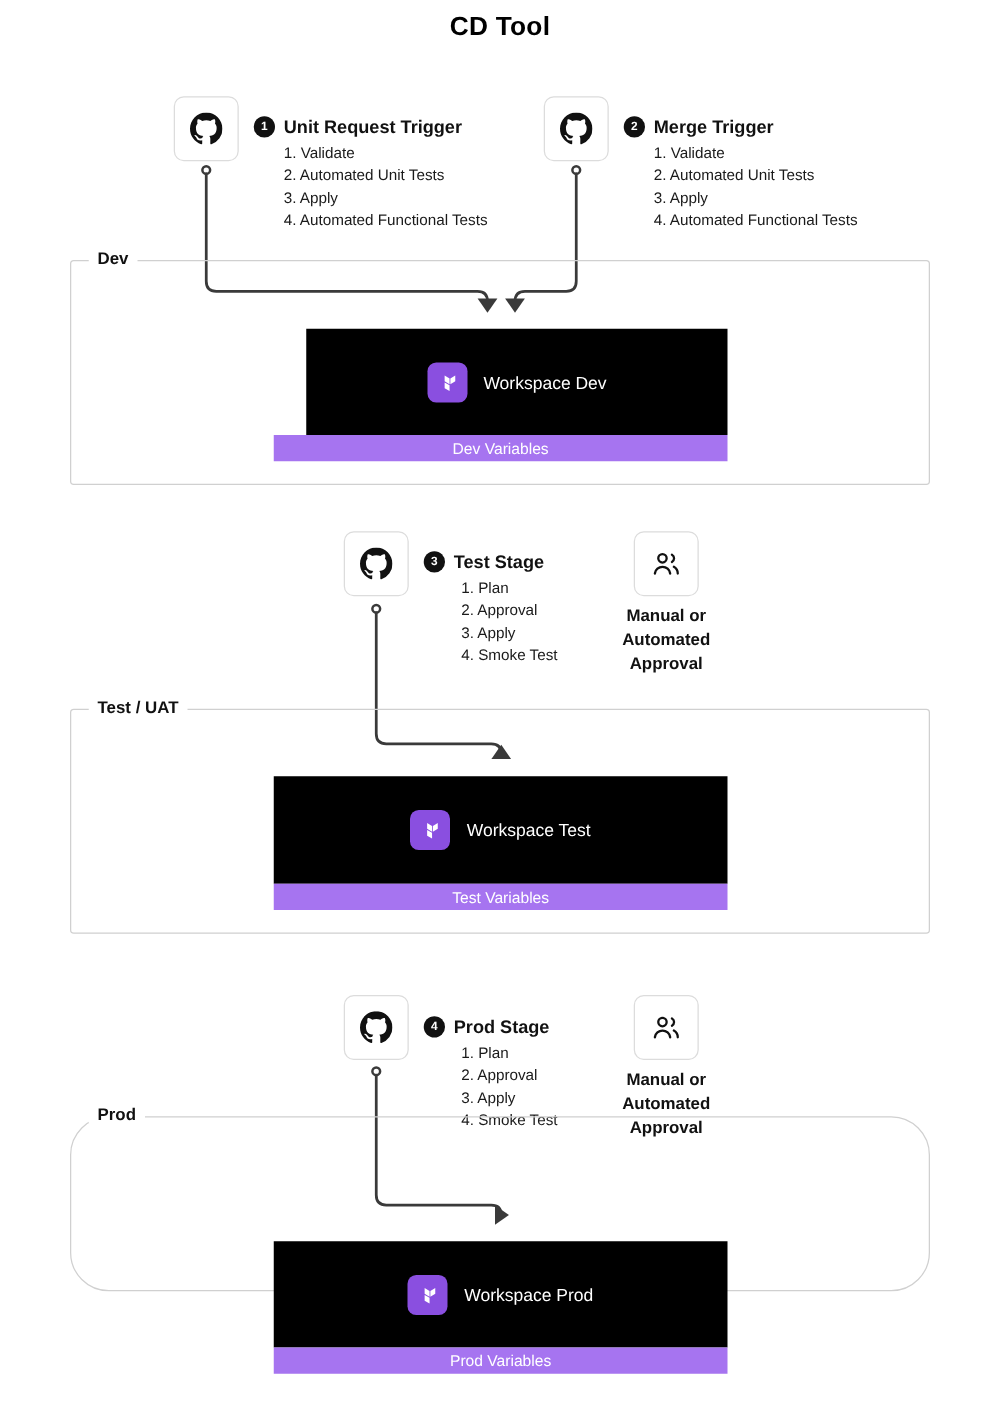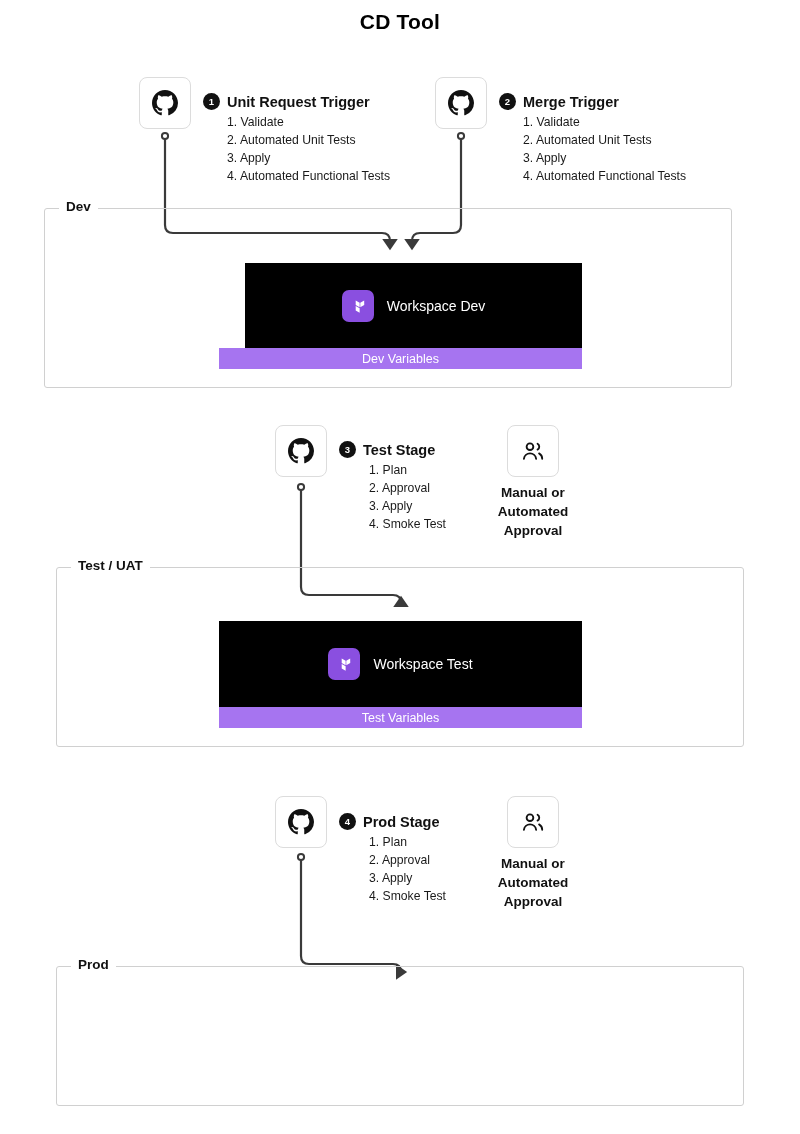--- a/index.html
+++ b/index.html
@@ -176,21 +176,21 @@
       <span>Merge Trigger</span>
     </div>
     <div class="stage-steps" style="margin-left:24px;">
       <div>1. Validate</div>
       <div>2. Automated Unit Tests</div>
       <div>3. Apply</div>
       <div>4. Automated Functional Tests</div>
     </div>
   </div>
 
-  <div class="env-frame" style="left:44px; top:208px; width:688px; height:180px;">
+  <div class="env-frame" style="left:56px; top:208px; width:688px; height:180px;">
     <span class="env-label">Dev</span>
   </div>
   <div class="ws-card" style="left:219px; top:263px; width:363px;">
     <div class="ws-main" style="height:85px;margin-left:26px;">
       <span class="tf-logo">
         <svg viewBox="0 0 20 22">
             <g fill="#ffffff">
               <path d="M7.2 4.2 L12.0 7.0 L12.0 12.6 L7.2 9.8 Z"></path>
               <path d="M12.8 7.0 L17.6 4.2 L17.6 9.8 L12.8 12.6 Z"></path>
               <path d="M7.2 10.9 L12.0 13.7 L12.0 19.3 L7.2 16.5 Z"></path>
@@ -284,17 +284,32 @@
         <path d="M17.6 14.2 a5.7 5.7 0 0 1 2.9 5.0"></path>
       </svg>
     </span>
   </div>
   <div class="appr-caption" style="left:473px; top:854px;">
     <div>Manual or</div>
     <div>Automated</div>
     <div>Approval</div>
   </div>
 
-  <div class="env-frame" style="left:56px; top:966px; width:688px; height:140px;">
+  <div class="env-frame" style="left:56px; top:893px; width:688px; height:140px;border-radius:31px;">
     <span class="env-label">Prod</span>
   </div>
+  <div class="ws-card" style="left:219px; top:993px; width:363px;">
+    <div class="ws-main" style="height:85px;">
+      <span class="tf-logo">
+        <svg viewBox="0 0 20 22">
+            <g fill="#ffffff">
+              <path d="M7.2 4.2 L12.0 7.0 L12.0 12.6 L7.2 9.8 Z"></path>
+              <path d="M12.8 7.0 L17.6 4.2 L17.6 9.8 L12.8 12.6 Z"></path>
+              <path d="M7.2 10.9 L12.0 13.7 L12.0 19.3 L7.2 16.5 Z"></path>
+            </g>
+          </svg>
+      </span>
+      <span class="ws-name">Workspace Prod</span>
+    </div>
+    <div class="ws-vars">Prod Variables</div>
+  </div>
 
 </div>
 
 </body></html>

